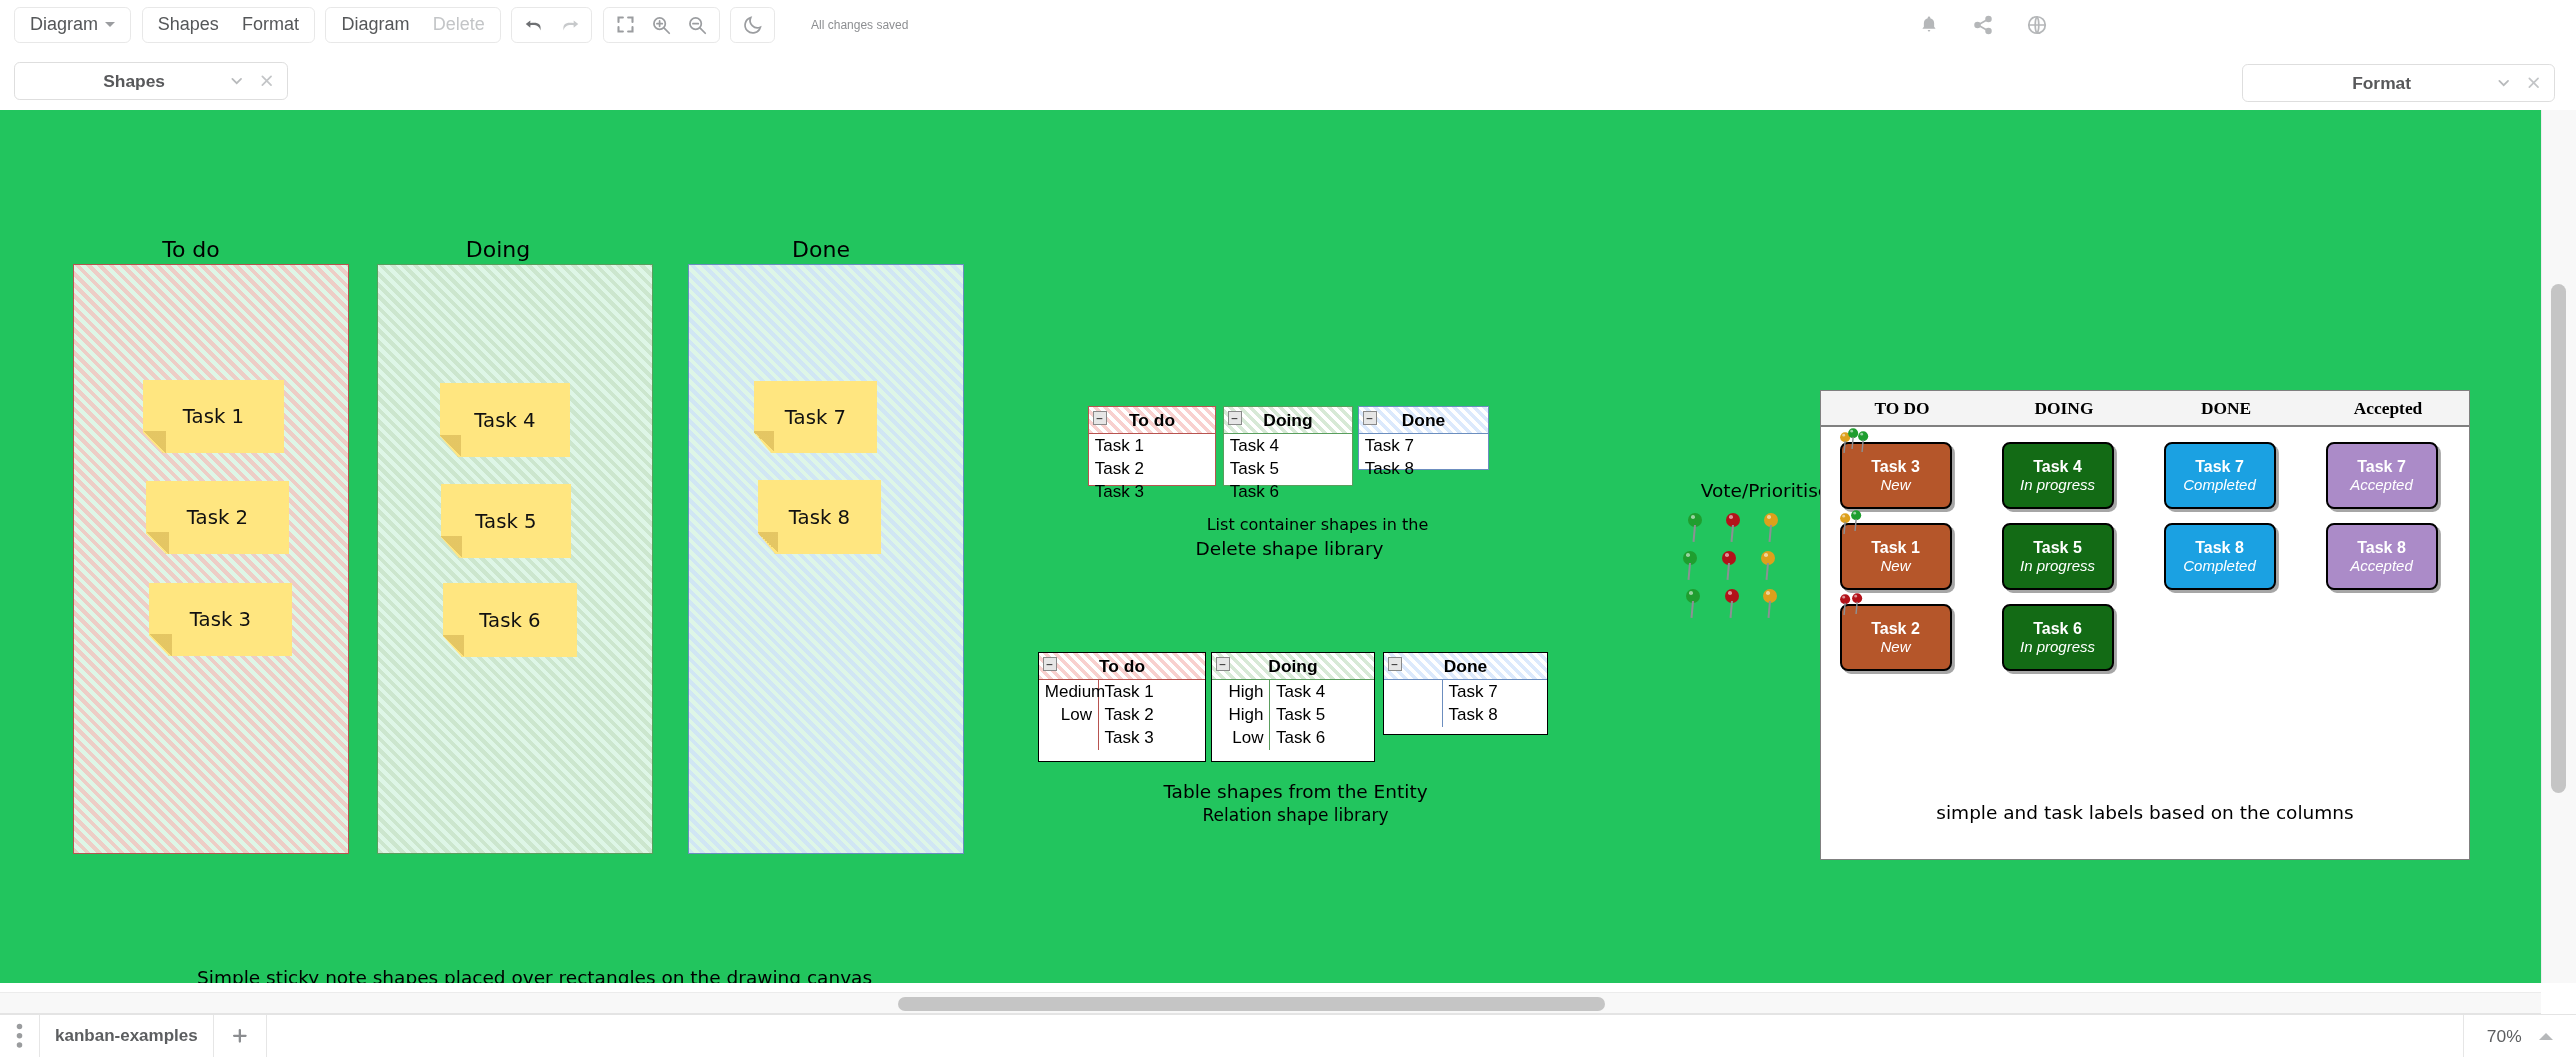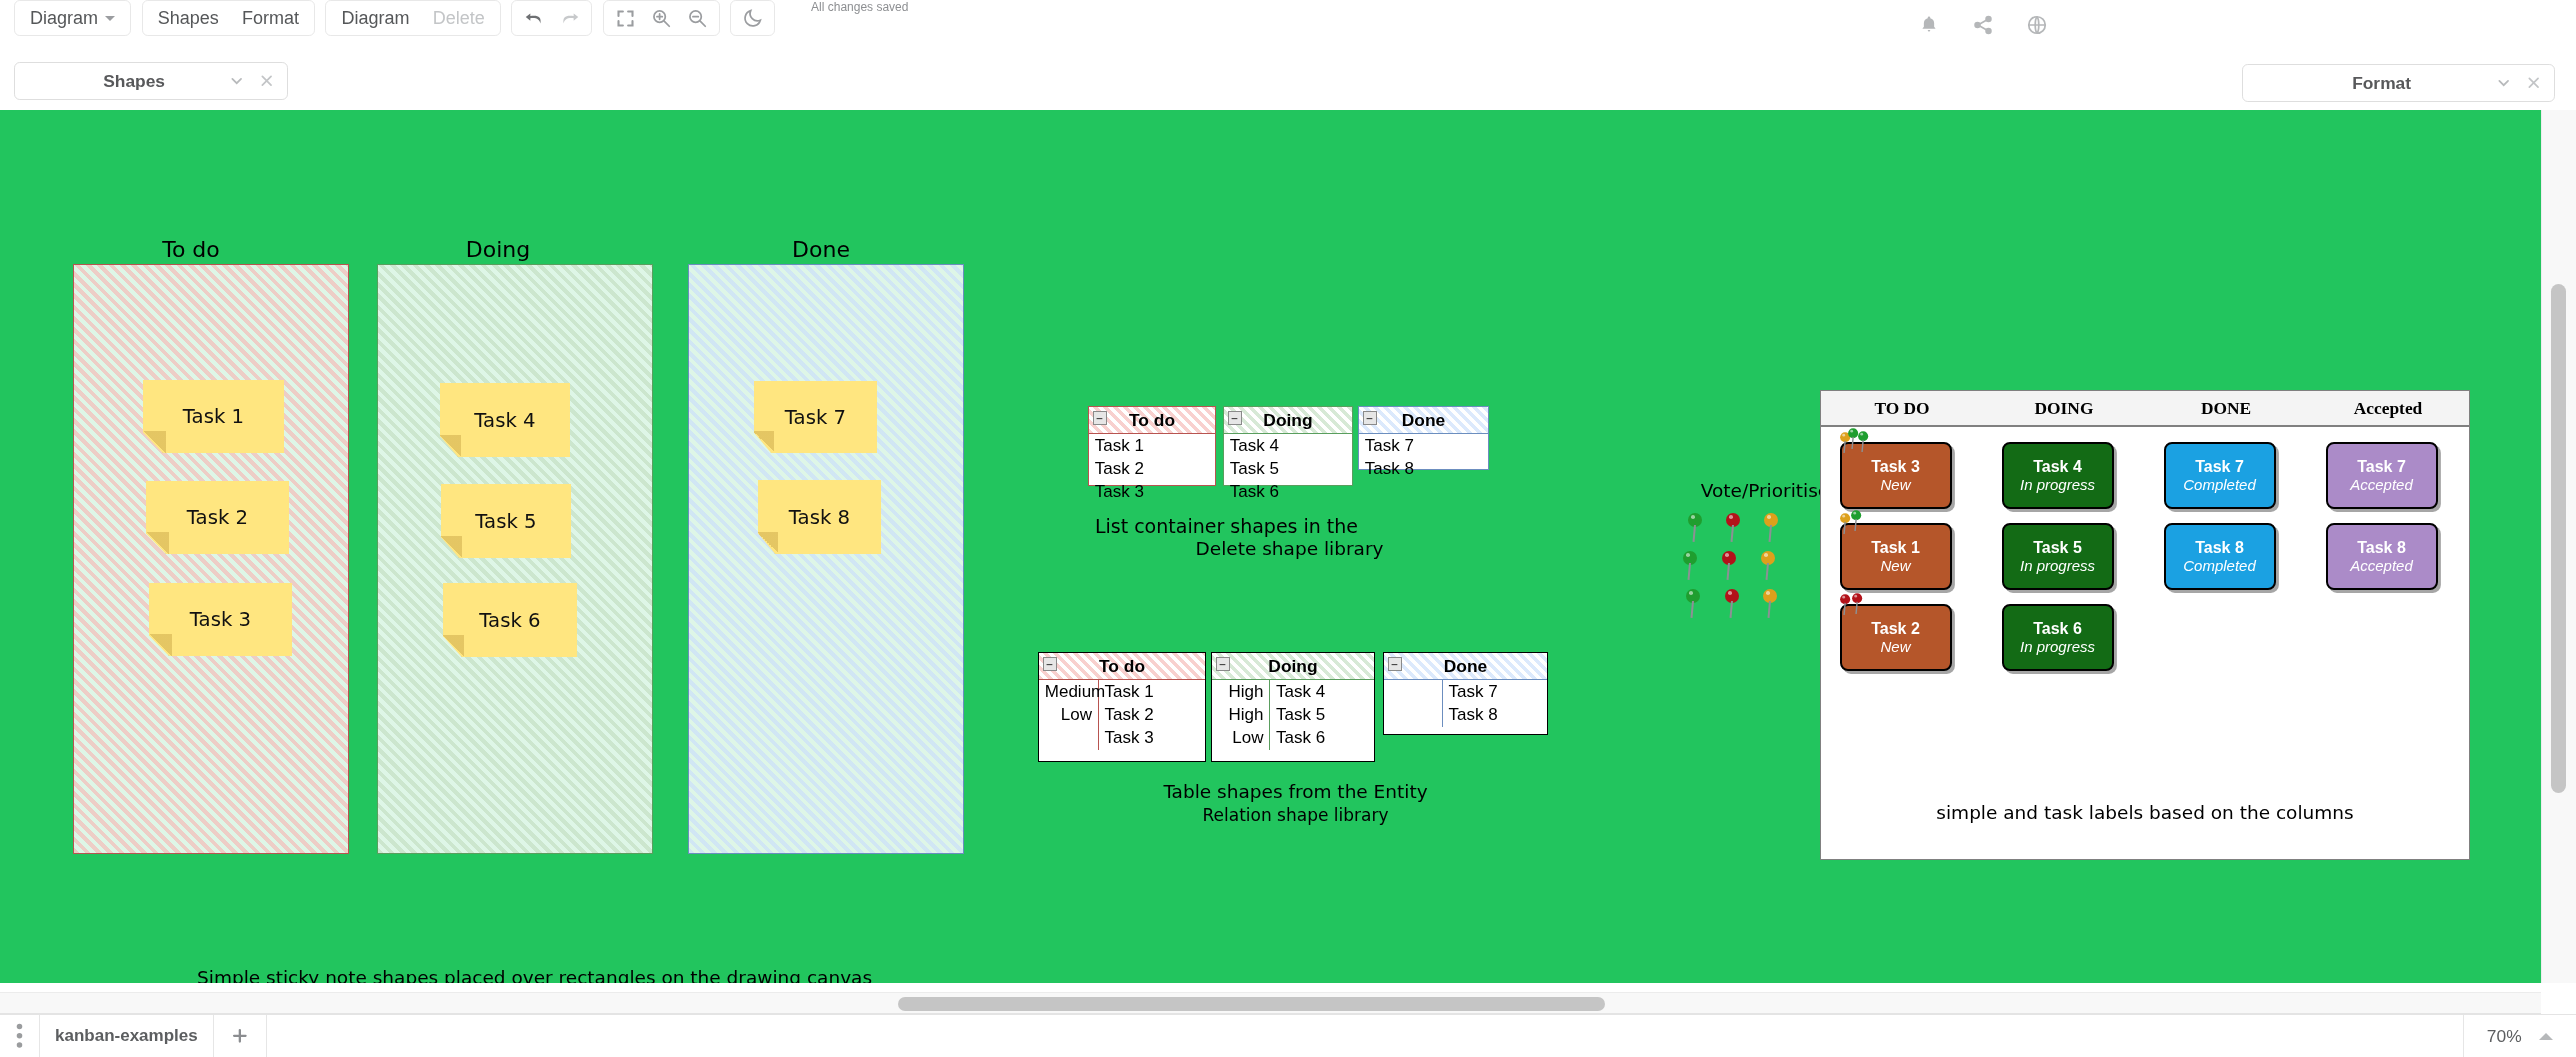--- a/index.html
+++ b/index.html
@@ -7,21 +7,21 @@
     width: 2576px; height: 1057px;
     background: #ffffff;
     font-family: "Liberation Sans", sans-serif;
     overflow: hidden;
   }
 
   
   .toolbar {
     position: absolute; top: 0; left: 0;
     width: 2074px; height: 49px;
-    display: flex; 
+    display: flex; align-items: center;
     background: #ffffff;
   }
   .tb-group {
     display: flex; align-items: center;
     border: 0.6px solid #e8e8e8;
     border-radius: 5.8px;
     height: 36px;
     margin-left: 10.4px;
     background: #fff;
     padding: 0 3.5px;
@@ -419,21 +419,21 @@
 
   <div class="listbox lb-blue" style="left:1358px; top:296px; width:131px; height:64px;">
     <div class="listbox-hdr">
       <span class="collapse-ic">–</span>
       <span>Done</span>
     </div>
     <div class="list-item">Task 7</div>
     <div class="list-item">Task 8</div>
   </div>
 
-  <div class="hand-label" style="left:1024px; top:405px; width:405px; font-size:19px;">List container shapes in the</div>
+  <div class="hand-label" style="left:1115px; top:405px; width:405px; font-size:16px;">List container shapes in the</div>
   <div class="hand-label" style="left:1087px; top:428px; width:405px; font-size:18.5px;">Delete shape library</div>
 
   <div class="erbox er-red" style="left:1038px; top:542px; width:168px; height:110px;">
     <div class="listbox-hdr" style="border-bottom-color:#b85450; background:repeating-linear-gradient(45deg, rgba(248,206,204,0.95) 0 3.5px, rgba(255,255,255,0.9) 3.5px 7px);">
       <span class="collapse-ic">–</span>
       <span>To do</span>
     </div>
     <div class="er-row">
         <div class="er-c1">Medium</div>
         <div class="er-c2">Task 1</div>

